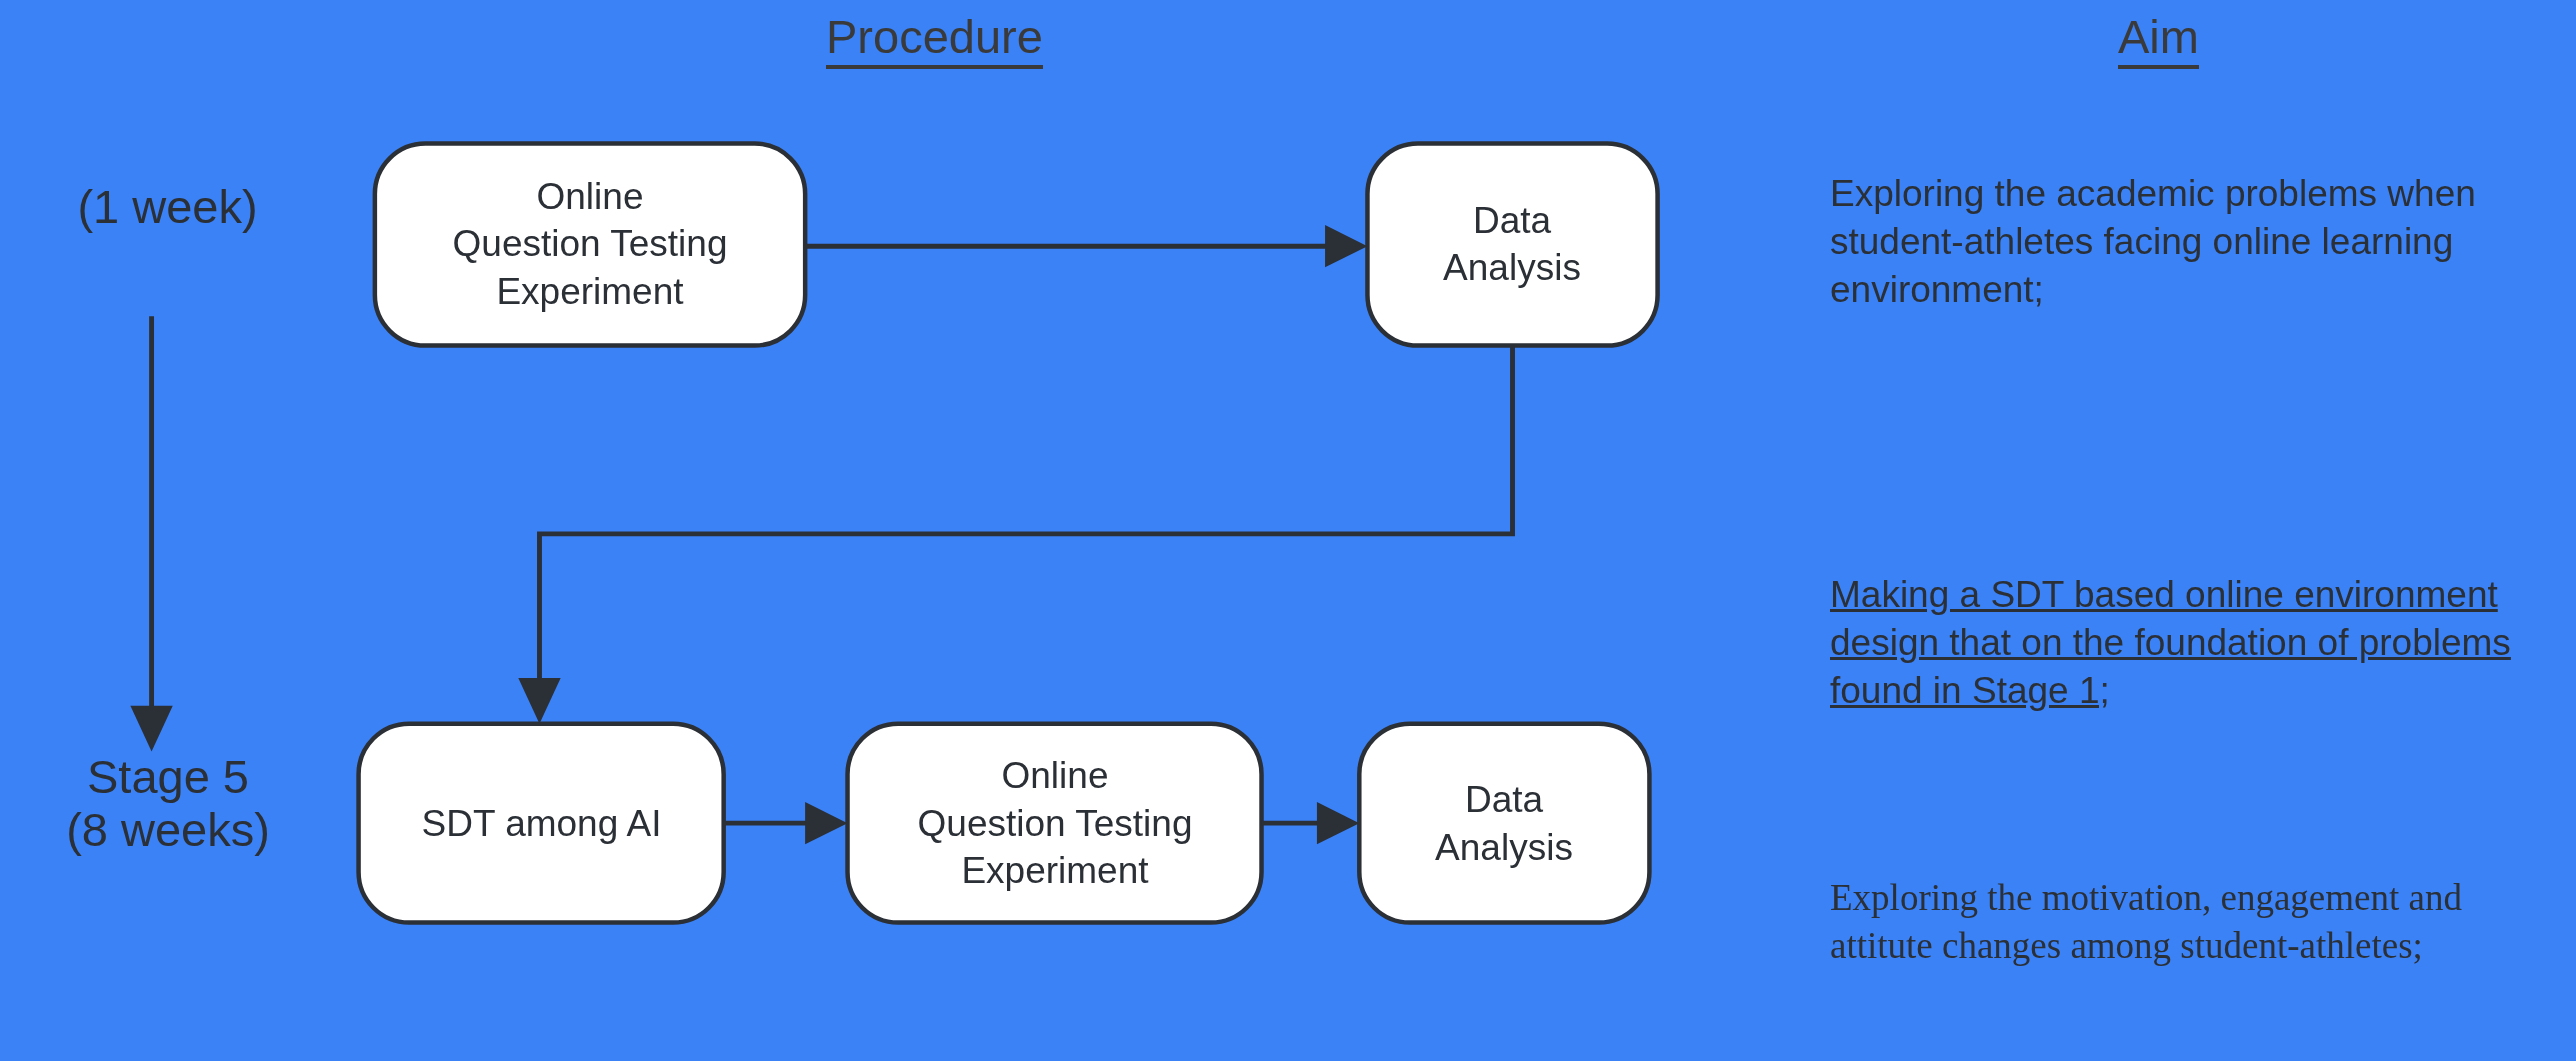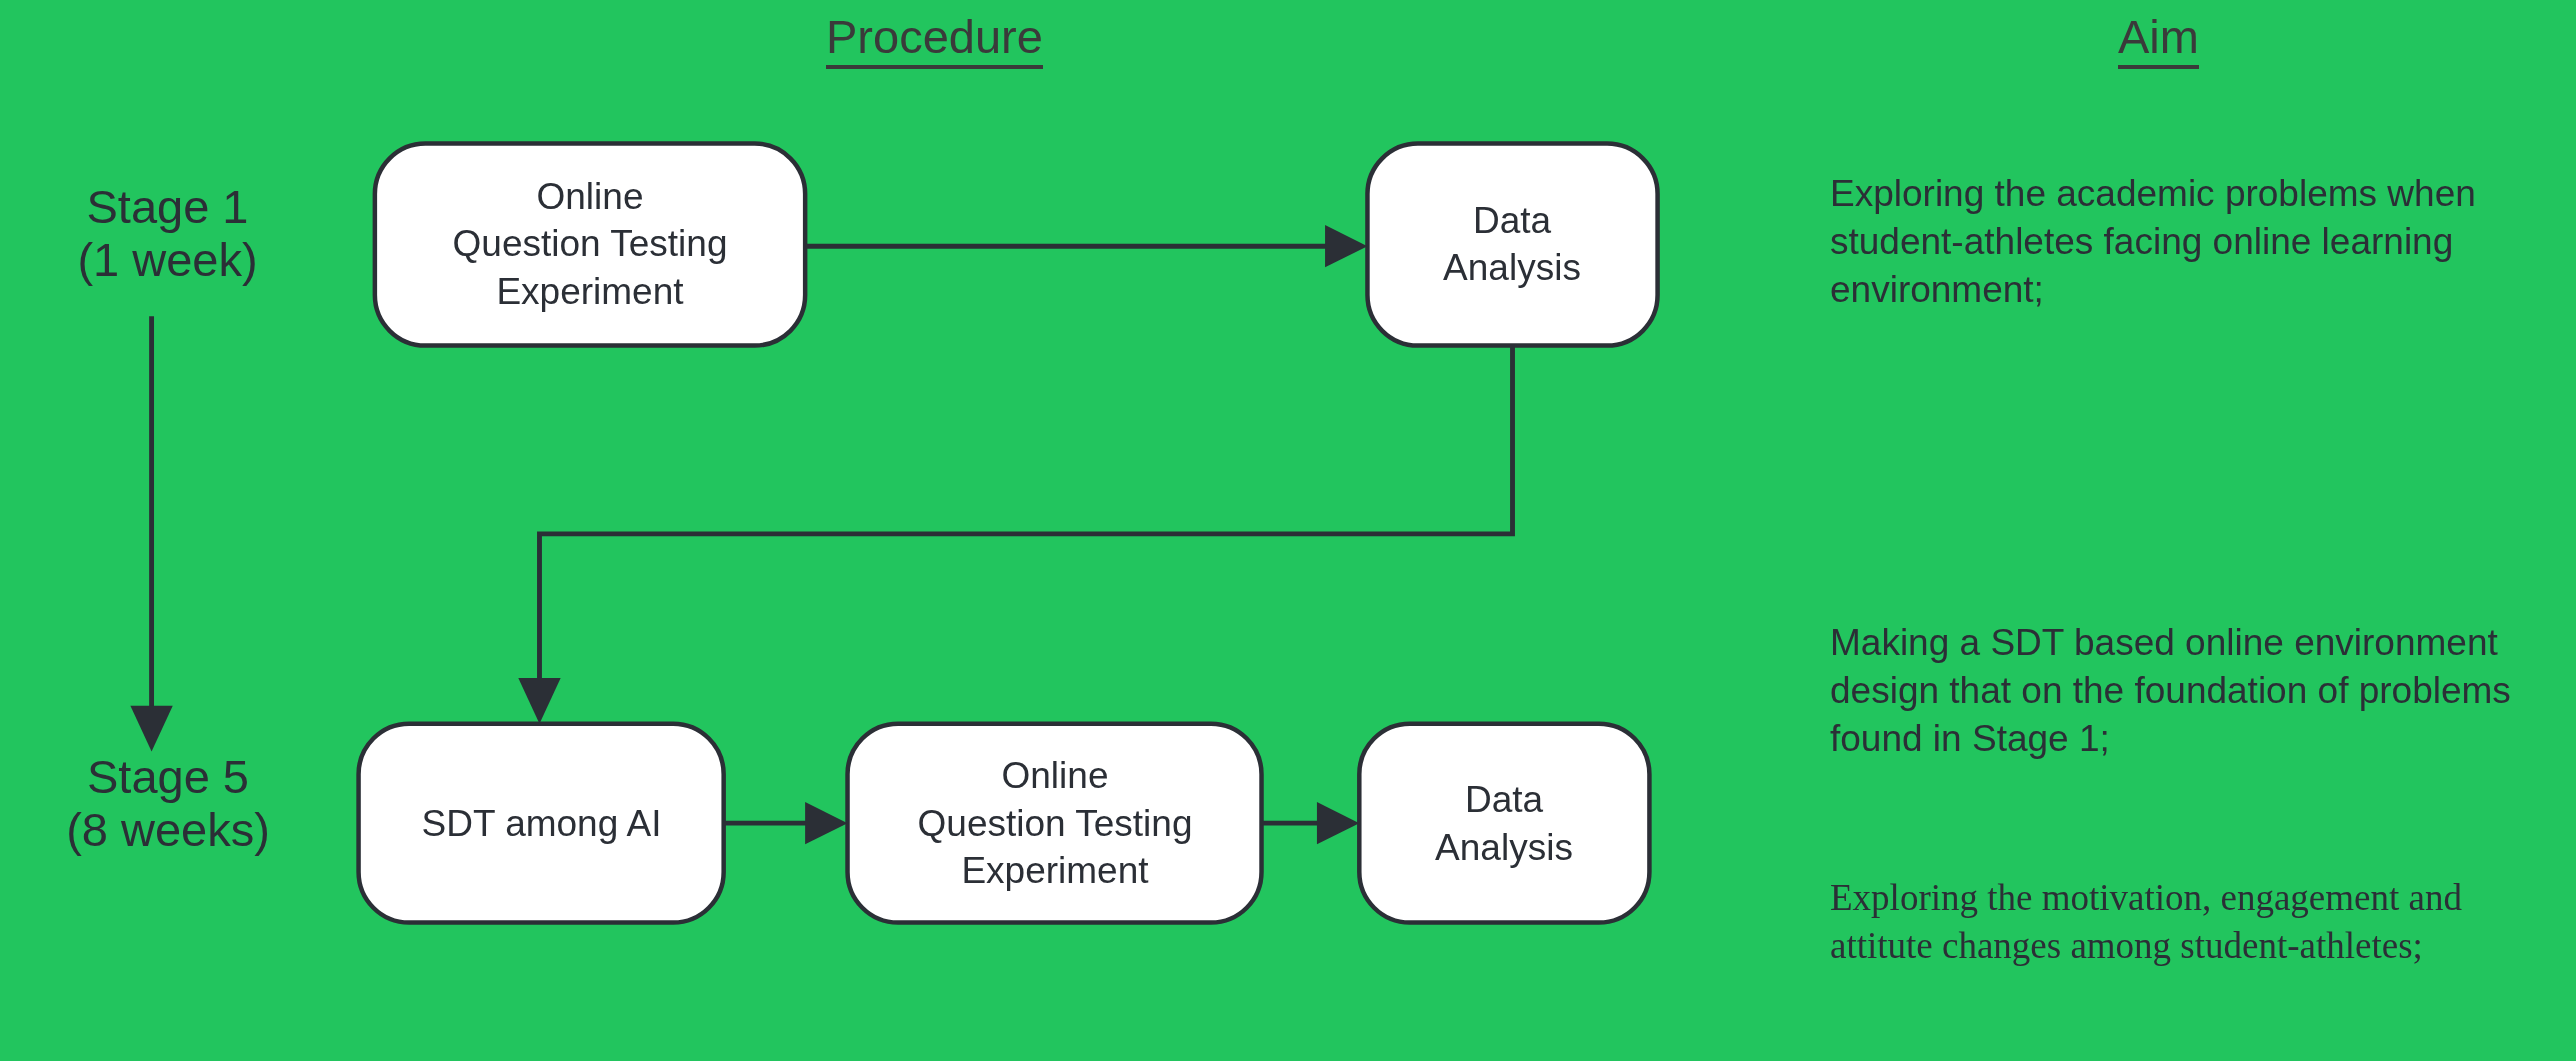--- a/index.html
+++ b/index.html
@@ -8,21 +8,21 @@
     background: #ffffff;
   }
   body {
     font-family: "Liberation Sans", sans-serif;
     color: #2b2f36;
   }
   #stage {
     position: relative;
     width: 2576px;
     height: 1062px;
-    background: #22c55e;
+    background: #3b82f6;
     overflow: hidden;
   }
   
   .col-heading {
     position: absolute;
     font-size: 47px;
     line-height: 1;
     font-weight: 400;
     color: #3a3a3a;
     white-space: nowrap;
@@ -86,37 +86,36 @@
   
   .aim-para {
     position: absolute;
     left: 1830px;
     width: 717px;
     font-size: 37px;
     line-height: 1.30;
     color: #2b2f36;
   }
   #aim-para-0 { top: 170px; }
-  #aim-para-1 { top: 619px; }
+  #aim-para-1 { top: 571px; text-decoration: underline; }
   #aim-para-2 { top: 874px; font-family: Liberation Serif, serif; }
 </style>
 </head>
 <body>
 
 <div id="stage">
 
   <div class="col-heading" id="heading-procedure">
     <span class="ul">Procedure</span>
   </div>
   <div class="col-heading" id="heading-aim">
     <span class="ul">Aim</span>
   </div>
 
   <div class="stage-label" id="stage-label-1">
-    <span class="line">Stage 1</span>
     <span class="line">(1 week)</span>
   </div>
   <div class="stage-label" id="stage-label-2">
     <span class="line">Stage 5</span>
     <span class="line">(8 weeks)</span>
   </div>
 
   <svg id="flow-svg" viewBox="0 0 3161 1303" xmlns="http://www.w3.org/2000/svg">
 
     <g>

